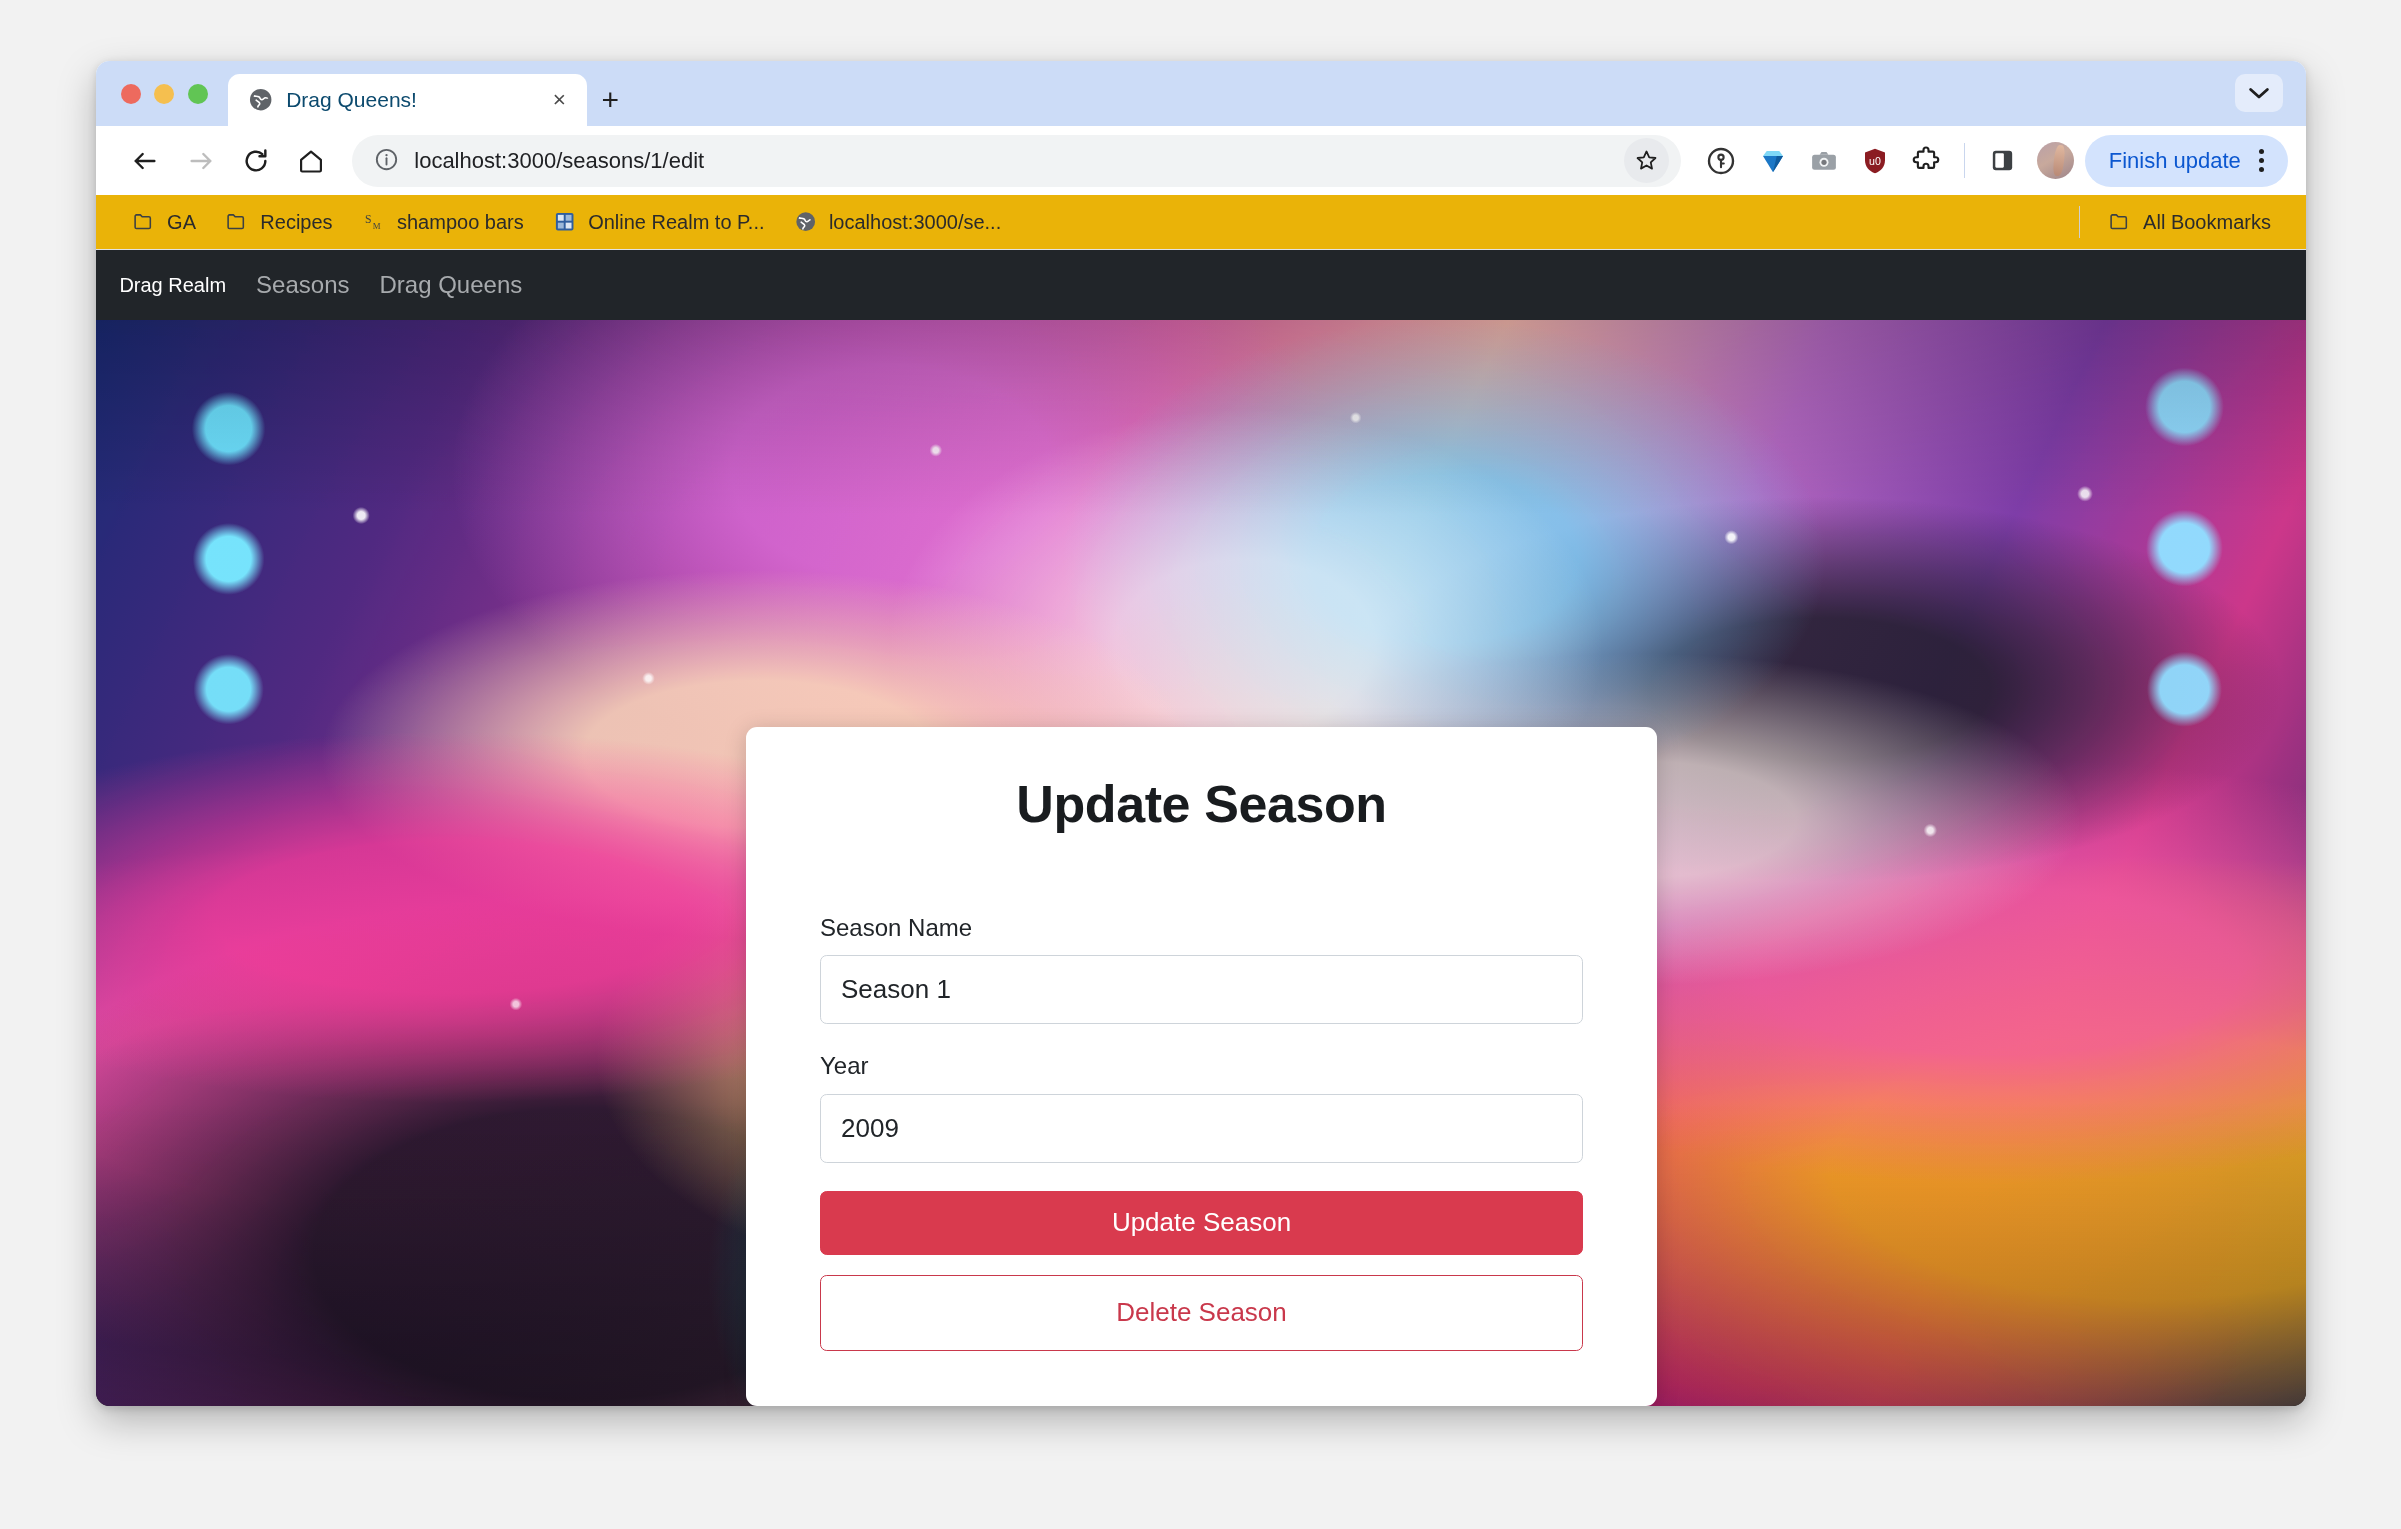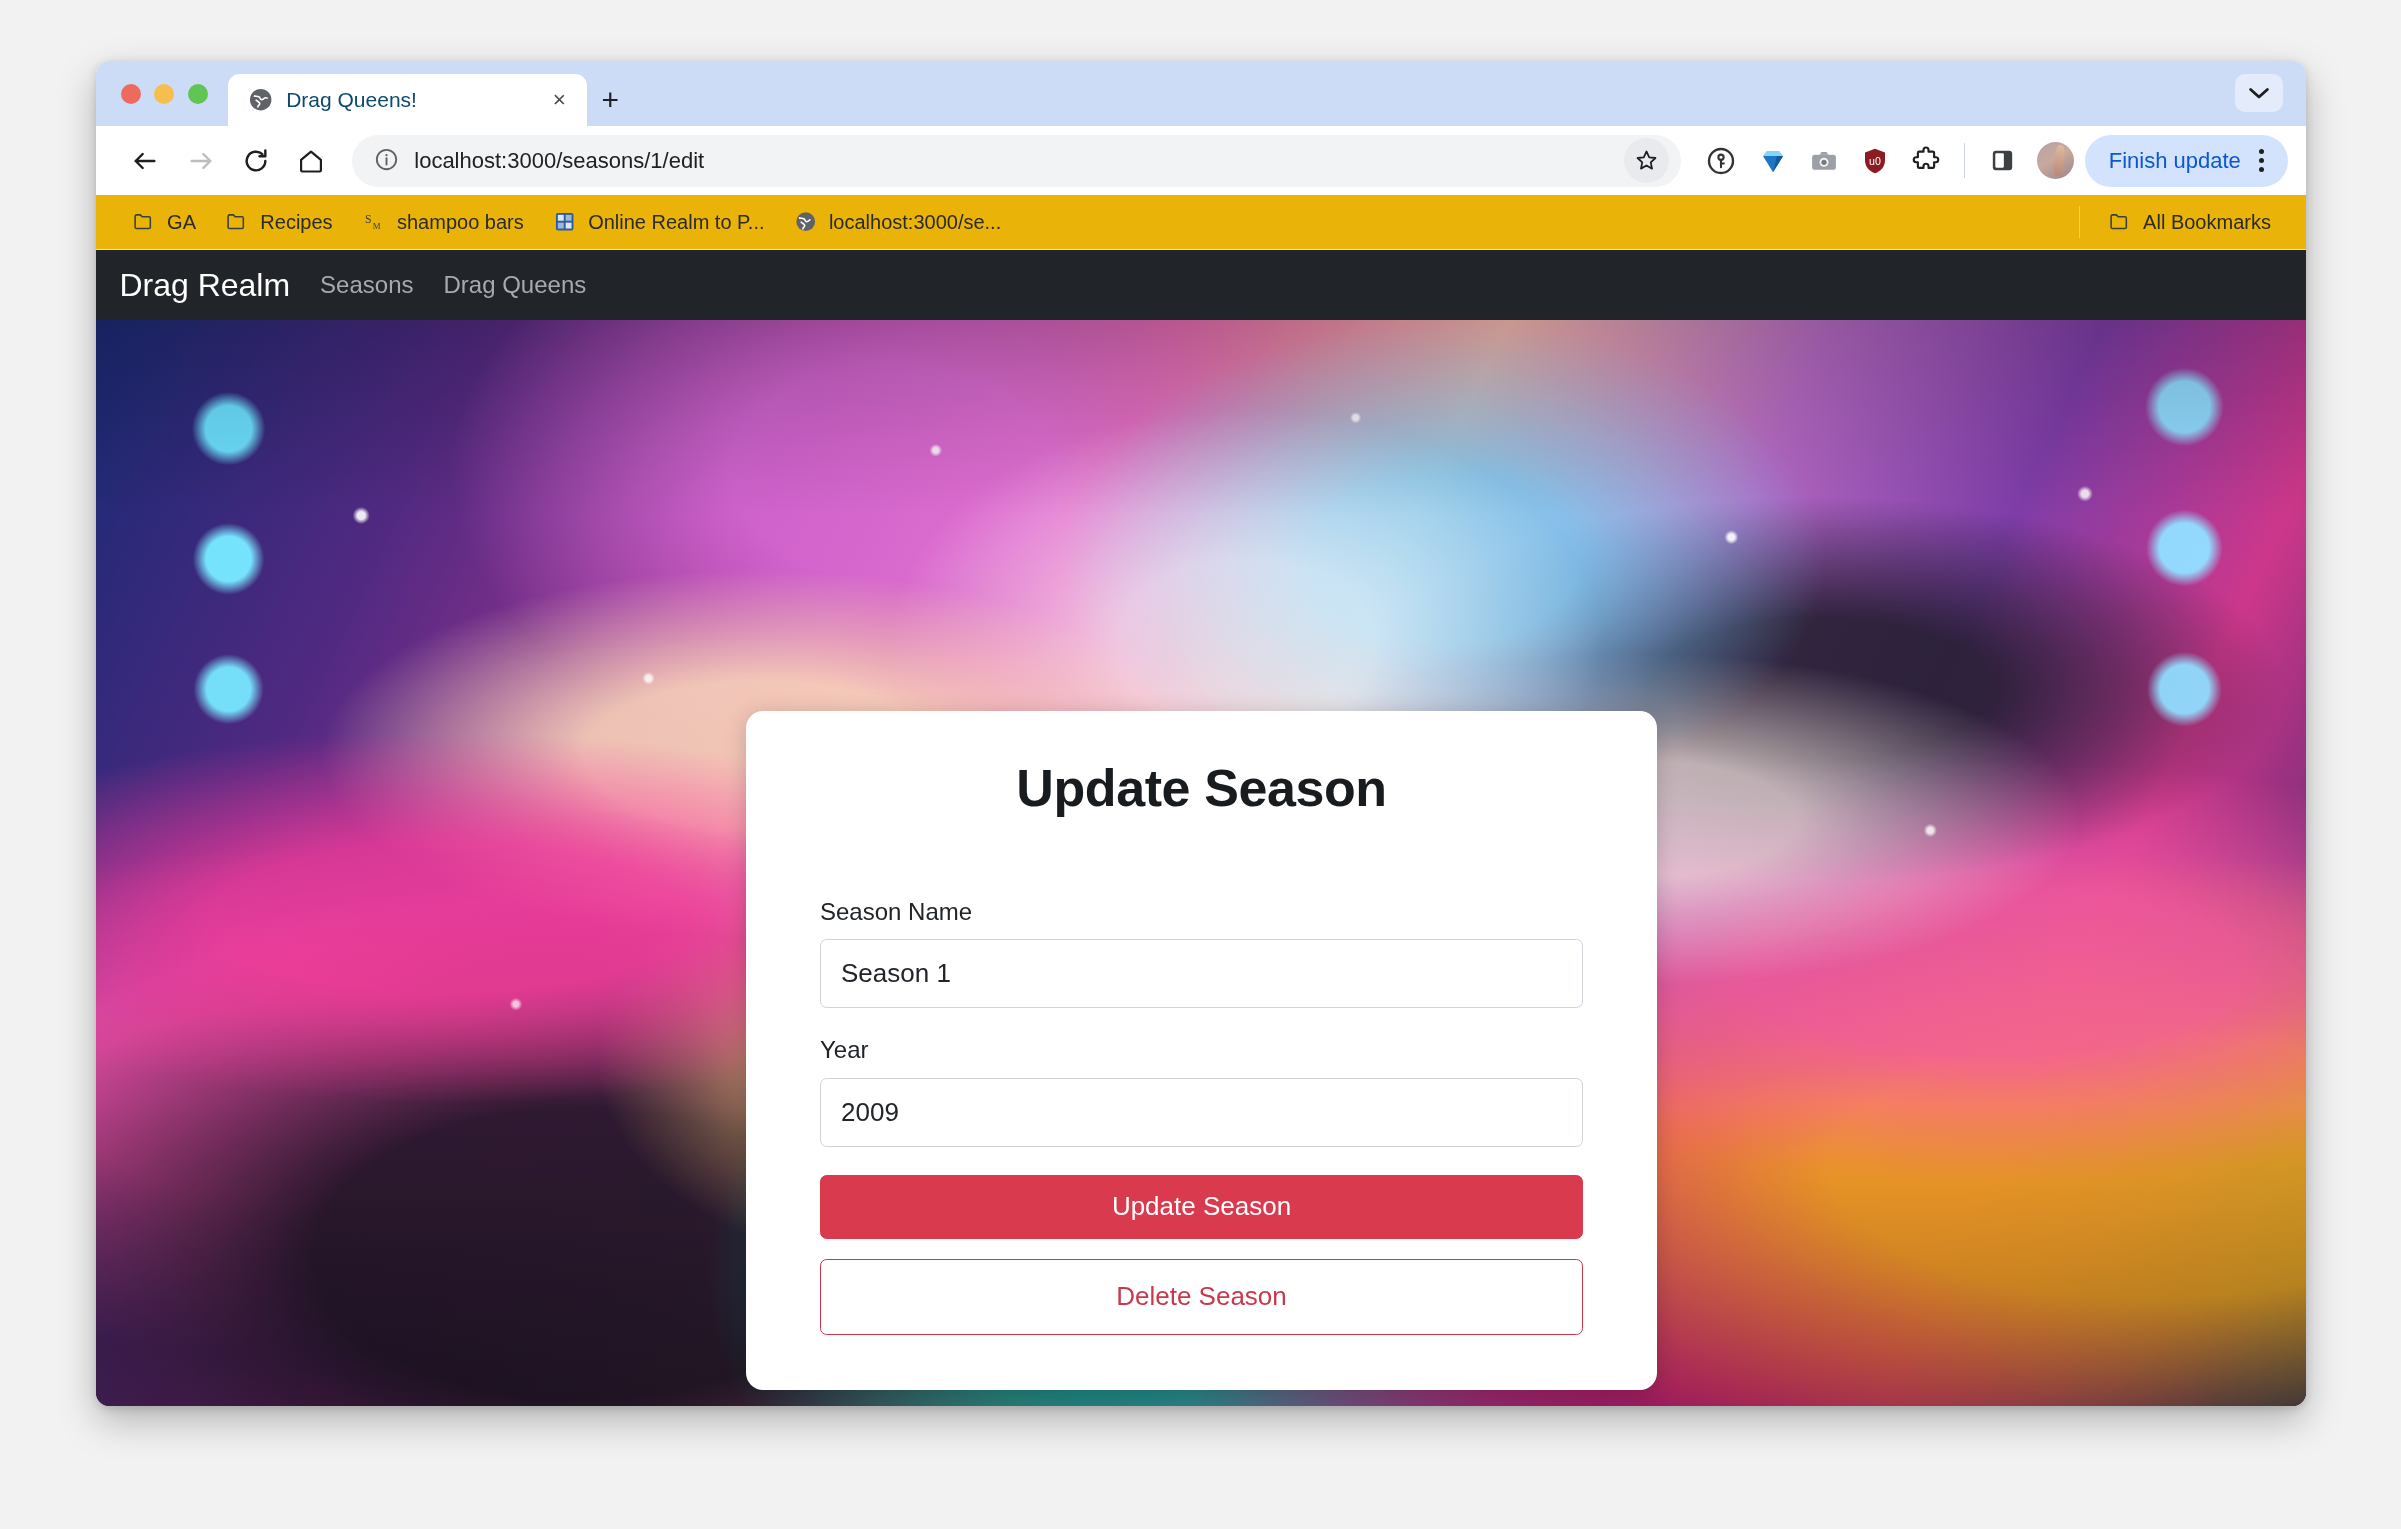--- a/index.html
+++ b/index.html
@@ -176,21 +176,21 @@
   }
 
   
   #app-navbar {
     position: relative; z-index: 5;
     height: 70px; background: #212529;
     display: flex; align-items: center;
     padding: 0 23.4px;
     gap: 30px;
   }
-  #brand { font-size: 32px; color: #ffffff; font-weight: 400; }
+  #brand { font-size: 20px; color: #ffffff; font-weight: 400; }
   .nav-link { font-size: 24px; color: #a7aaad; }
 
   
   #hero {
     position: absolute; inset: 70px 0 0 0;
     overflow: hidden;
     background:
       radial-gradient(circle at 6% 10%, rgba(120,230,255,0.95) 0 1.0%, transparent 1.6%),
       radial-gradient(circle at 6% 22%, rgba(130,235,255,0.95) 0 1.0%, transparent 1.6%),
       radial-gradient(circle at 6% 34%, rgba(130,235,255,0.92) 0 1.0%, transparent 1.6%),
@@ -235,24 +235,24 @@
   #hero-vignette {
     position: absolute; inset: 0;
     background: linear-gradient(180deg, rgba(0,0,0,0.18) 0%, rgba(0,0,0,0) 18%,
                 rgba(0,0,0,0) 72%, rgba(0,0,0,0.30) 100%);
     pointer-events: none;
   }
 
   
   #season-card {
     position: absolute;
-    left: 650px; top: 461px;
+    left: 650px; top: 477px;
     width: 911px;
     background: #ffffff;
-    border-radius: 17px;
+    border-radius: 11px;
     padding: 47px 74px 55px 74px;
     box-shadow: 0 3.3px 22px rgba(0,0,0,0.18);
     z-index: 10;
   }
   #card-title {
     text-align: center;
     font-size: 52px; font-weight: 700; color: #191c1f;
     letter-spacing: -0.4px;
     margin-bottom: 80px;
   }

